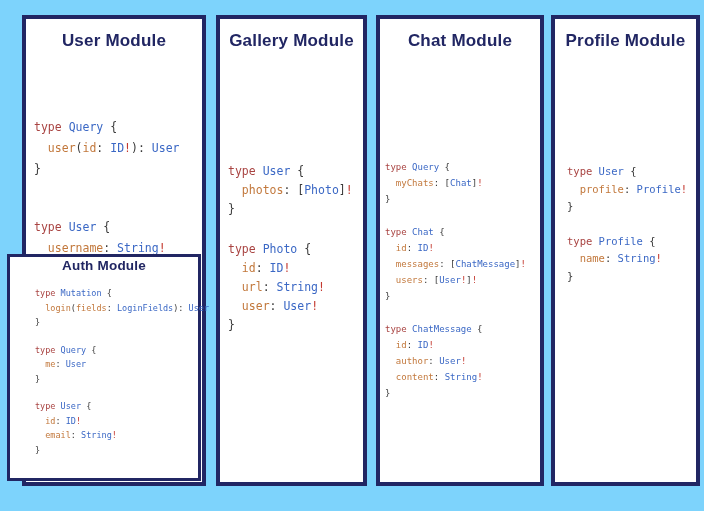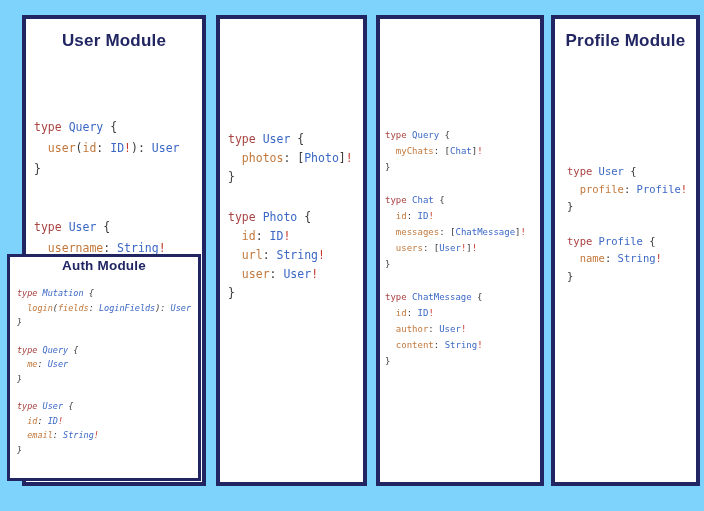--- a/index.html
+++ b/index.html
@@ -58,21 +58,21 @@
   .code-line{white-space:pre;}
   .code-block{margin:0;}
   .code-user{padding:66px 0 0 8px;font-size:11.5px;line-height:21px;}
   .code-user .code-block{margin-bottom:37px;}
   .code-gallery{padding:111px 0 0 8px;font-size:11.5px;line-height:19px;}
   .code-gallery .code-block{margin-bottom:21px;}
   .code-chat{padding:108px 0 0 5px;font-size:9px;line-height:16px;}
   .code-chat .code-block{margin-bottom:17px;}
   .code-profile{padding:112px 0 0 12px;font-size:10.5px;line-height:17.5px;}
   .code-profile .code-block{margin-bottom:17px;}
-  .code-auth{padding:12px 0 0 7px;font-size:8.5px;line-height:14.5px;font-style:italic;}
+  .code-auth{padding:12px 0 0 25px;font-size:8.5px;line-height:14.5px;}
   .code-auth .code-block{margin-bottom:13px;}
   .tok-kw{color:var(--kw);}
   .tok-ty{color:var(--ty);margin-top:37px;}
   .tok-fl{color:var(--fl);}
   .tok-pn{color:var(--pn);}
   .tok-bg{color:var(--bg);}
 </style>
 </head>
 <body>
 
@@ -88,37 +88,39 @@
         </div>
         <div class="code-block">
           <div class="code-line"><span class="tok-kw">type </span><span class="tok-ty">User</span><span class="tok-pn"> {</span></div>
           <div class="code-line"><span class="tok-pn">  </span><span class="tok-fl">username</span><span class="tok-pn">: </span><span class="tok-ty">String</span><span class="tok-bg">!</span></div>
           <div class="code-line"><span class="tok-pn">}</span></div>
         </div>
       </div>
   </section>
 
   <section class="panel" id="panel-gallery">
+    <h2 class="panel-title">Gallery Module</h2>
     <div class="code code-gallery">
         <div class="code-block">
           <div class="code-line"><span class="tok-kw">type </span><span class="tok-ty">User</span><span class="tok-pn"> {</span></div>
           <div class="code-line"><span class="tok-pn">  </span><span class="tok-fl">photos</span><span class="tok-pn">: [</span><span class="tok-ty">Photo</span><span class="tok-pn">]</span><span class="tok-bg">!</span></div>
           <div class="code-line"><span class="tok-pn">}</span></div>
         </div>
         <div class="code-block">
           <div class="code-line"><span class="tok-kw">type </span><span class="tok-ty">Photo</span><span class="tok-pn"> {</span></div>
           <div class="code-line"><span class="tok-pn">  </span><span class="tok-fl">id</span><span class="tok-pn">: </span><span class="tok-ty">ID</span><span class="tok-bg">!</span></div>
           <div class="code-line"><span class="tok-pn">  </span><span class="tok-fl">url</span><span class="tok-pn">: </span><span class="tok-ty">String</span><span class="tok-bg">!</span></div>
           <div class="code-line"><span class="tok-pn">  </span><span class="tok-fl">user</span><span class="tok-pn">: </span><span class="tok-ty">User</span><span class="tok-bg">!</span></div>
           <div class="code-line"><span class="tok-pn">}</span></div>
         </div>
       </div>
   </section>
 
   <section class="panel" id="panel-chat">
+    <h2 class="panel-title">Chat Module</h2>
     <div class="code code-chat">
         <div class="code-block">
           <div class="code-line"><span class="tok-kw">type </span><span class="tok-ty">Query</span><span class="tok-pn"> {</span></div>
           <div class="code-line"><span class="tok-pn">  </span><span class="tok-fl">myChats</span><span class="tok-pn">: [</span><span class="tok-ty">Chat</span><span class="tok-pn">]</span><span class="tok-bg">!</span></div>
           <div class="code-line"><span class="tok-pn">}</span></div>
         </div>
         <div class="code-block">
           <div class="code-line"><span class="tok-kw">type </span><span class="tok-ty">Chat</span><span class="tok-pn"> {</span></div>
           <div class="code-line"><span class="tok-pn">  </span><span class="tok-fl">id</span><span class="tok-pn">: </span><span class="tok-ty">ID</span><span class="tok-bg">!</span></div>
           <div class="code-line"><span class="tok-pn">  </span><span class="tok-fl">messages</span><span class="tok-pn">: [</span><span class="tok-ty">ChatMessage</span><span class="tok-pn">]</span><span class="tok-bg">!</span></div>

